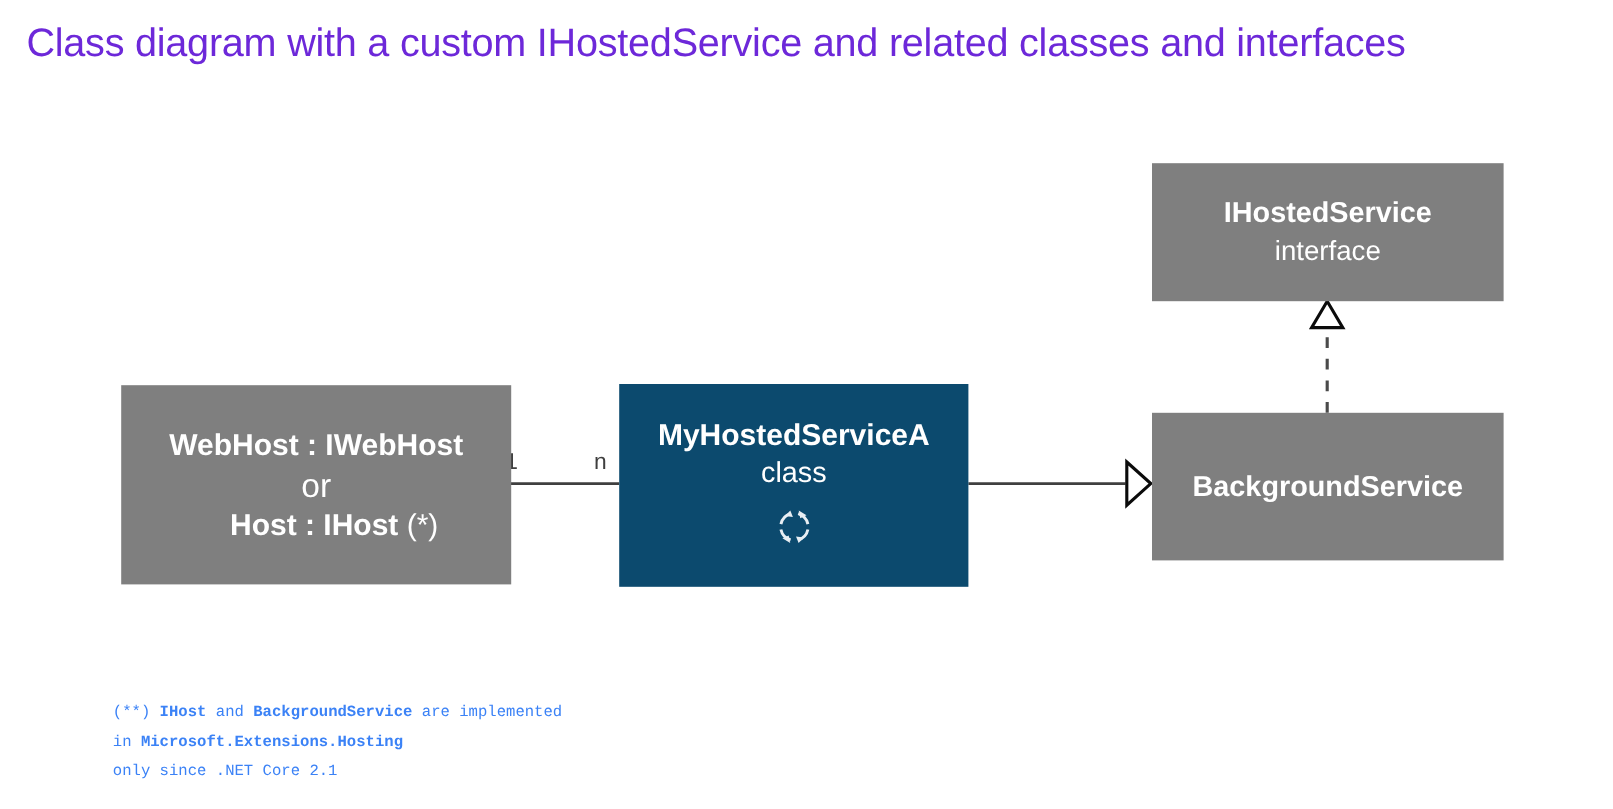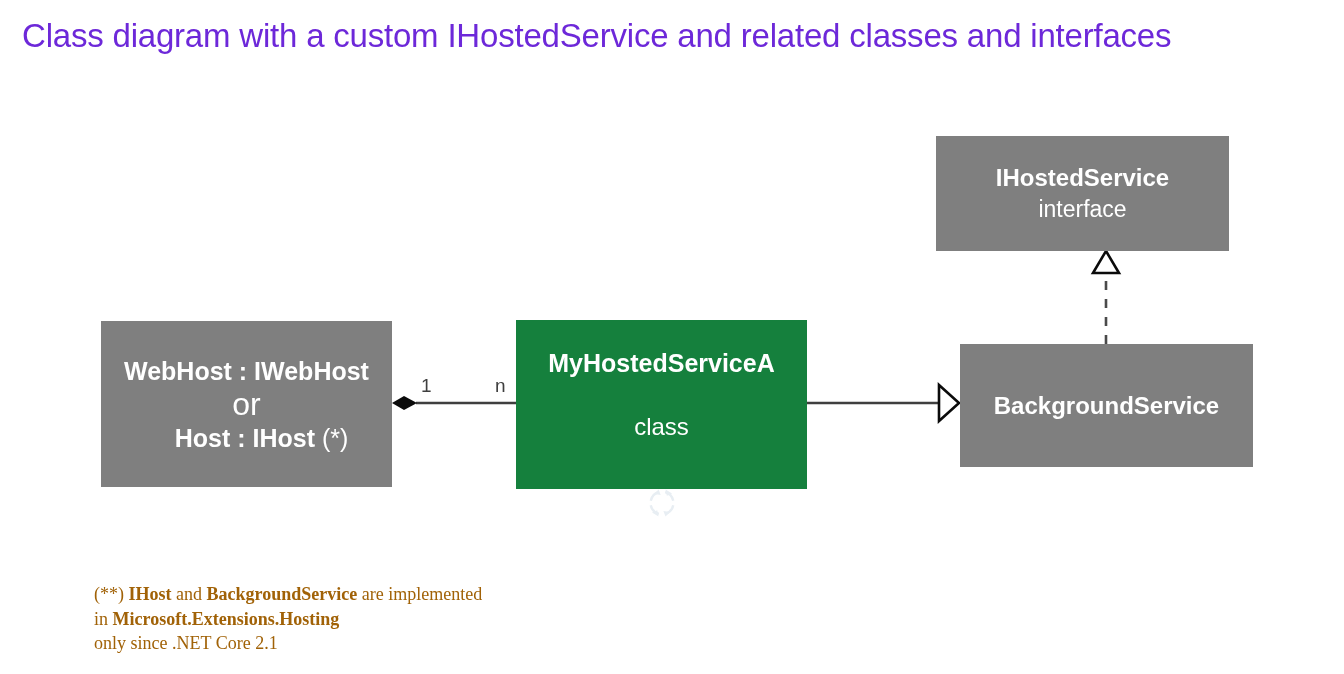--- a/index.html
+++ b/index.html
@@ -38,41 +38,41 @@
     position: absolute;
     box-sizing: border-box;
     display: flex;
     flex-direction: column;
     align-items: center;
     justify-content: center;
     text-align: center;
     color: #ffffff;
   }
   .node.gray  { background: #7f7f7f; }
-  .node.blue  { background: #15803d; gap: 32px; }
+  .node.blue  { background: #0c4a6e; }
 
   .node .title-line {
     font-weight: bold;
     white-space: nowrap;
   }
   .node .sub-line {
     font-weight: 400;
     white-space: nowrap;
   }
   .node .thin {
     font-weight: 400;
   }
 
   
   #node-webhost {
     left: 101px;  top: 321px;
-    width: 291px; height: 166px;
+    width: 325px; height: 166px;
   }
   #node-webhost .title-line { font-size: 25px; line-height: 34px; }
-  #node-webhost .sub-line   { font-size: 32px; line-height: 33px; }
+  #node-webhost .sub-line   { font-size: 28px; line-height: 33px; }
   #node-webhost .title-line2 { font-size: 25px; line-height: 34px; font-weight: bold; white-space: nowrap; margin-left: 30px;}
 
   #node-myhostedservice {
     left: 516px; top: 320px;
     width: 291px; height: 169px;
     justify-content: flex-start;
     padding-top: 27px;
   }
   #node-myhostedservice .title-line { font-size: 25px; line-height: 32px; }
   #node-myhostedservice .sub-line   { font-size: 24px; line-height: 32px; }
@@ -91,21 +91,21 @@
     color: #eceff1;
     white-space: nowrap;
   }
   .cycle-icon {
     width: 36px;
     height: 36px;
     flex: 0 0 36px;
   }
 
   #node-ihostedservice {
-    left: 936px; top: 136px;
+    left: 960px; top: 136px;
     width: 293px; height: 115px;
   }
   #node-ihostedservice .title-line { font-size: 24px; line-height: 32px; }
   #node-ihostedservice .sub-line   { font-size: 23px; line-height: 31px; }
 
   #node-backgroundservice {
     left: 960px; top: 344px;
     width: 293px; height: 123px;
   }
   #node-backgroundservice .title-line { font-size: 24px; line-height: 33px; }
@@ -129,24 +129,24 @@
     white-space: nowrap;
   }
   #mult-one { left: 421px; top: 375px; }
   #mult-many { left: 495px; top: 375px; }
 
   
   .footnote {
     position: absolute;
     left: 94px;
     top: 582px;
-    font-family: Liberation Serif, serif;
-    font-size: 18px;
+    font-family: Liberation Mono, monospace;
+    font-size: 13px;
     line-height: 24.5px;
-    color: #a16207;
+    color: #3b82f6;
     white-space: pre;
   }
   .footnote b { font-weight: bold; }
 </style>
 </head>
 <body>
 
 <div id="canvas">
 
   <div class="diagram-title">Class diagram with a custom IHostedService and related classes and interfaces</div>

